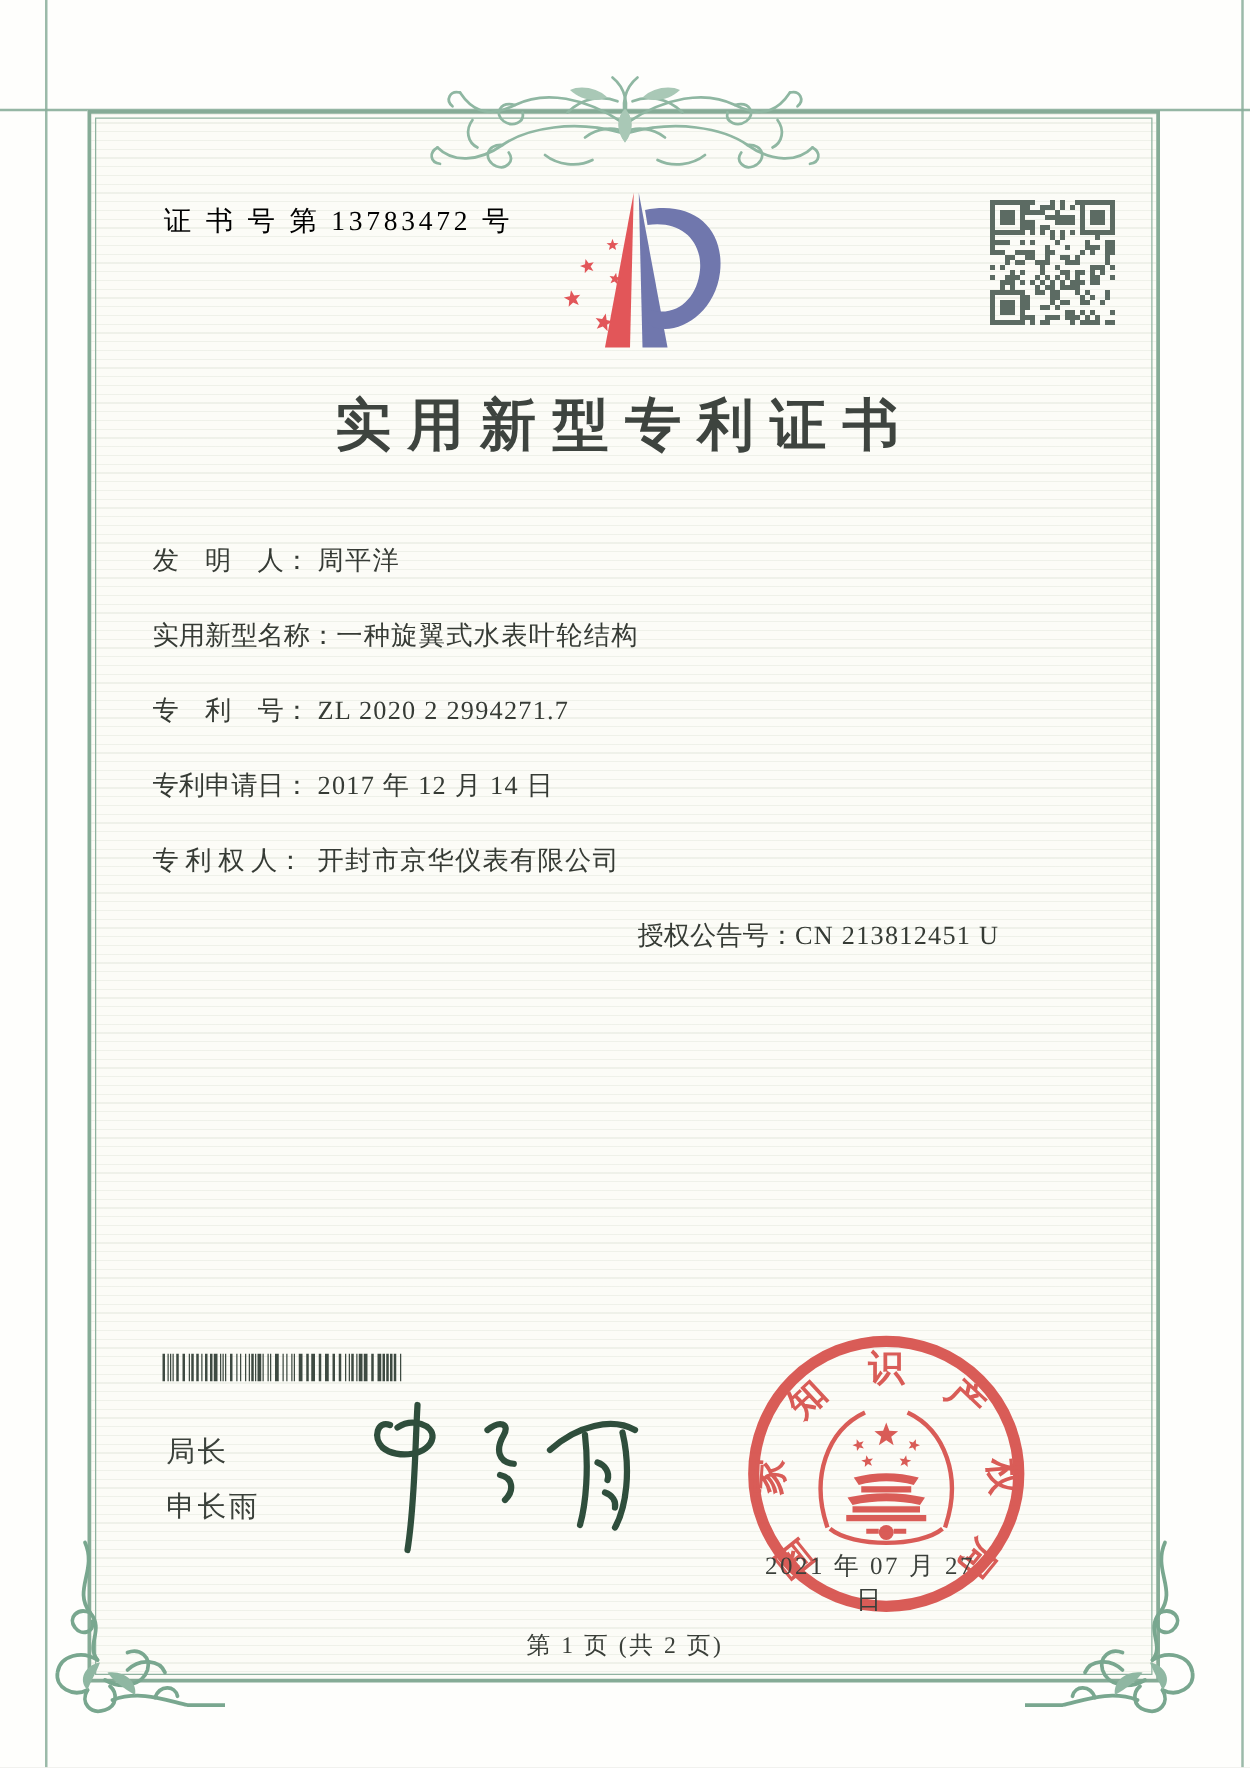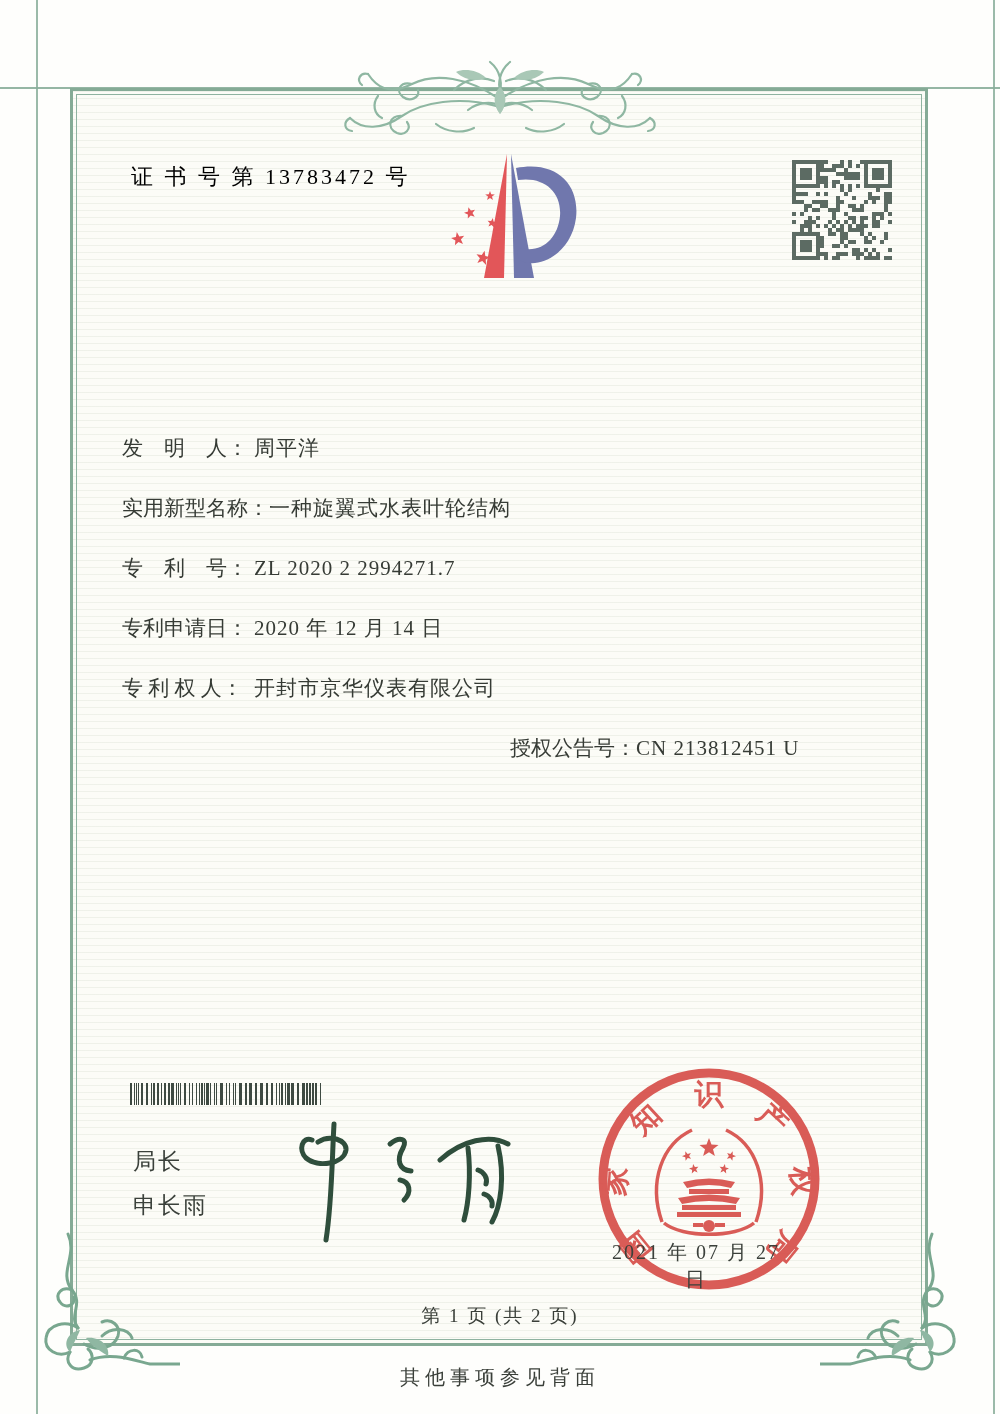--- a/index.html
+++ b/index.html
@@ -744,33 +744,34 @@
       <div></div>
       <div class="on"></div>
       <div class="on"></div>
       <div class="on"></div>
       <div class="on"></div>
       <div></div>
       <div class="on"></div>
       <div class="on"></div>
     </div>
 
+  <div class="abs title">实用新型专利证书</div>
 
   <div class="abs fields">
     <div class="frow">
       <span class="flabel">发　明　人：</span><span class="fvalue">周平洋</span>
     </div>
     <div class="frow">
       <span class="flabel">实用新型名称：</span><span class="fvalue">一种旋翼式水表叶轮结构</span>
     </div>
     <div class="frow">
       <span class="flabel">专　利　号：</span><span class="fvalue">ZL 2020 2 2994271.7</span>
     </div>
     <div class="frow">
-      <span class="flabel">专利申请日：</span><span class="fvalue">2020 年 12 月 14 日</span>
+      <span class="flabel">专利申请日：</span><span class="fvalue">2017 年 12 月 14 日</span>
     </div>
     <div class="frow">
       <span class="flabel">专 利 权 人：</span><span class="fvalue">开封市京华仪表有限公司</span>
     </div>
     <div class="frow">
       <span class="second"><span>授权公告号：</span><span class="fvalue">CN 213812451 U</span></span>
     </div>
   </div>
 
   <div class="abs paras">
@@ -930,15 +931,14 @@
         <rect x="87" y="152" width="64" height="5"></rect>
         <circle cx="119" cy="166" r="6"></circle>
         <rect x="103" y="163" width="10" height="4"></rect>
         <rect x="125" y="163" width="10" height="4"></rect>
       </g>
     </g>
   </svg>
   <div class="abs seal-date">2021 年 07 月 27 日</div>
 
   <div class="abs page-num">第 1 页 (共 2 页)</div>
-  <div class="abs back-note">其他事项参见背面</div>
 
 </div>
 
 </body></html>

